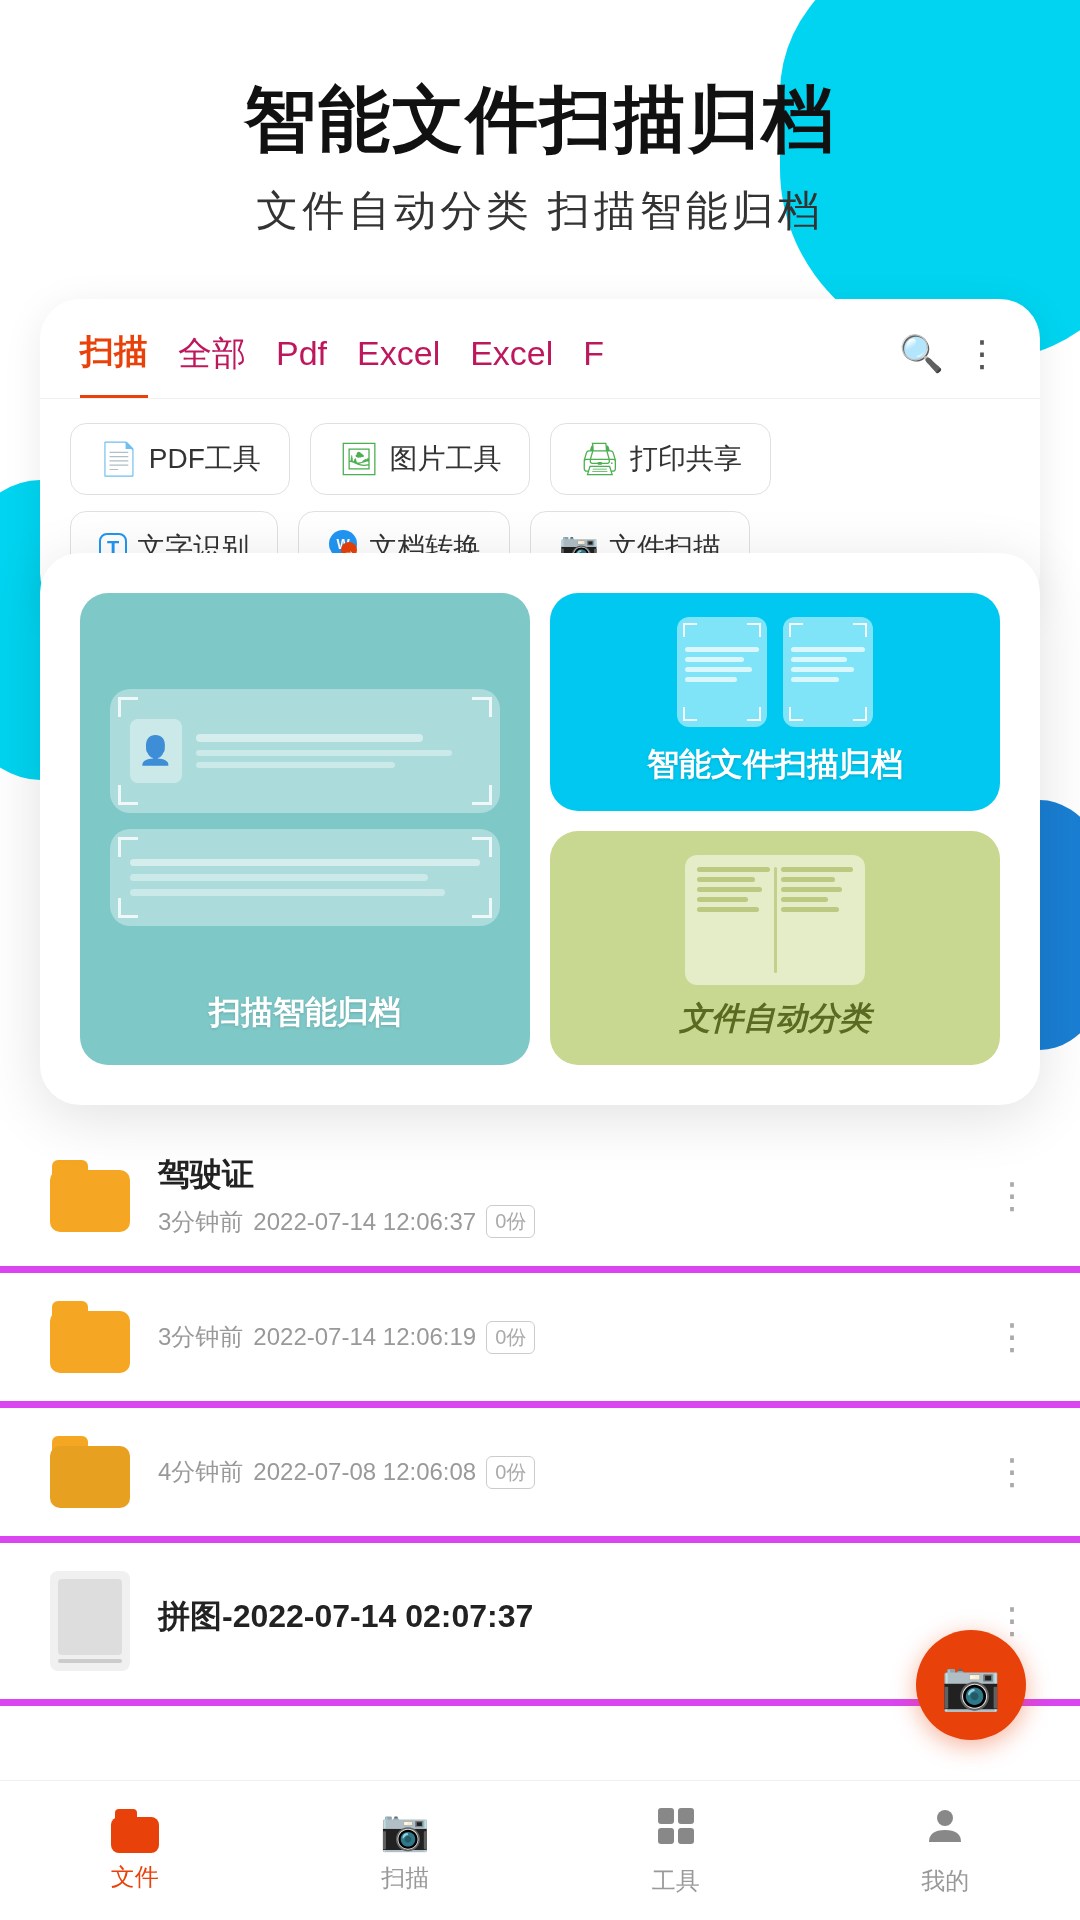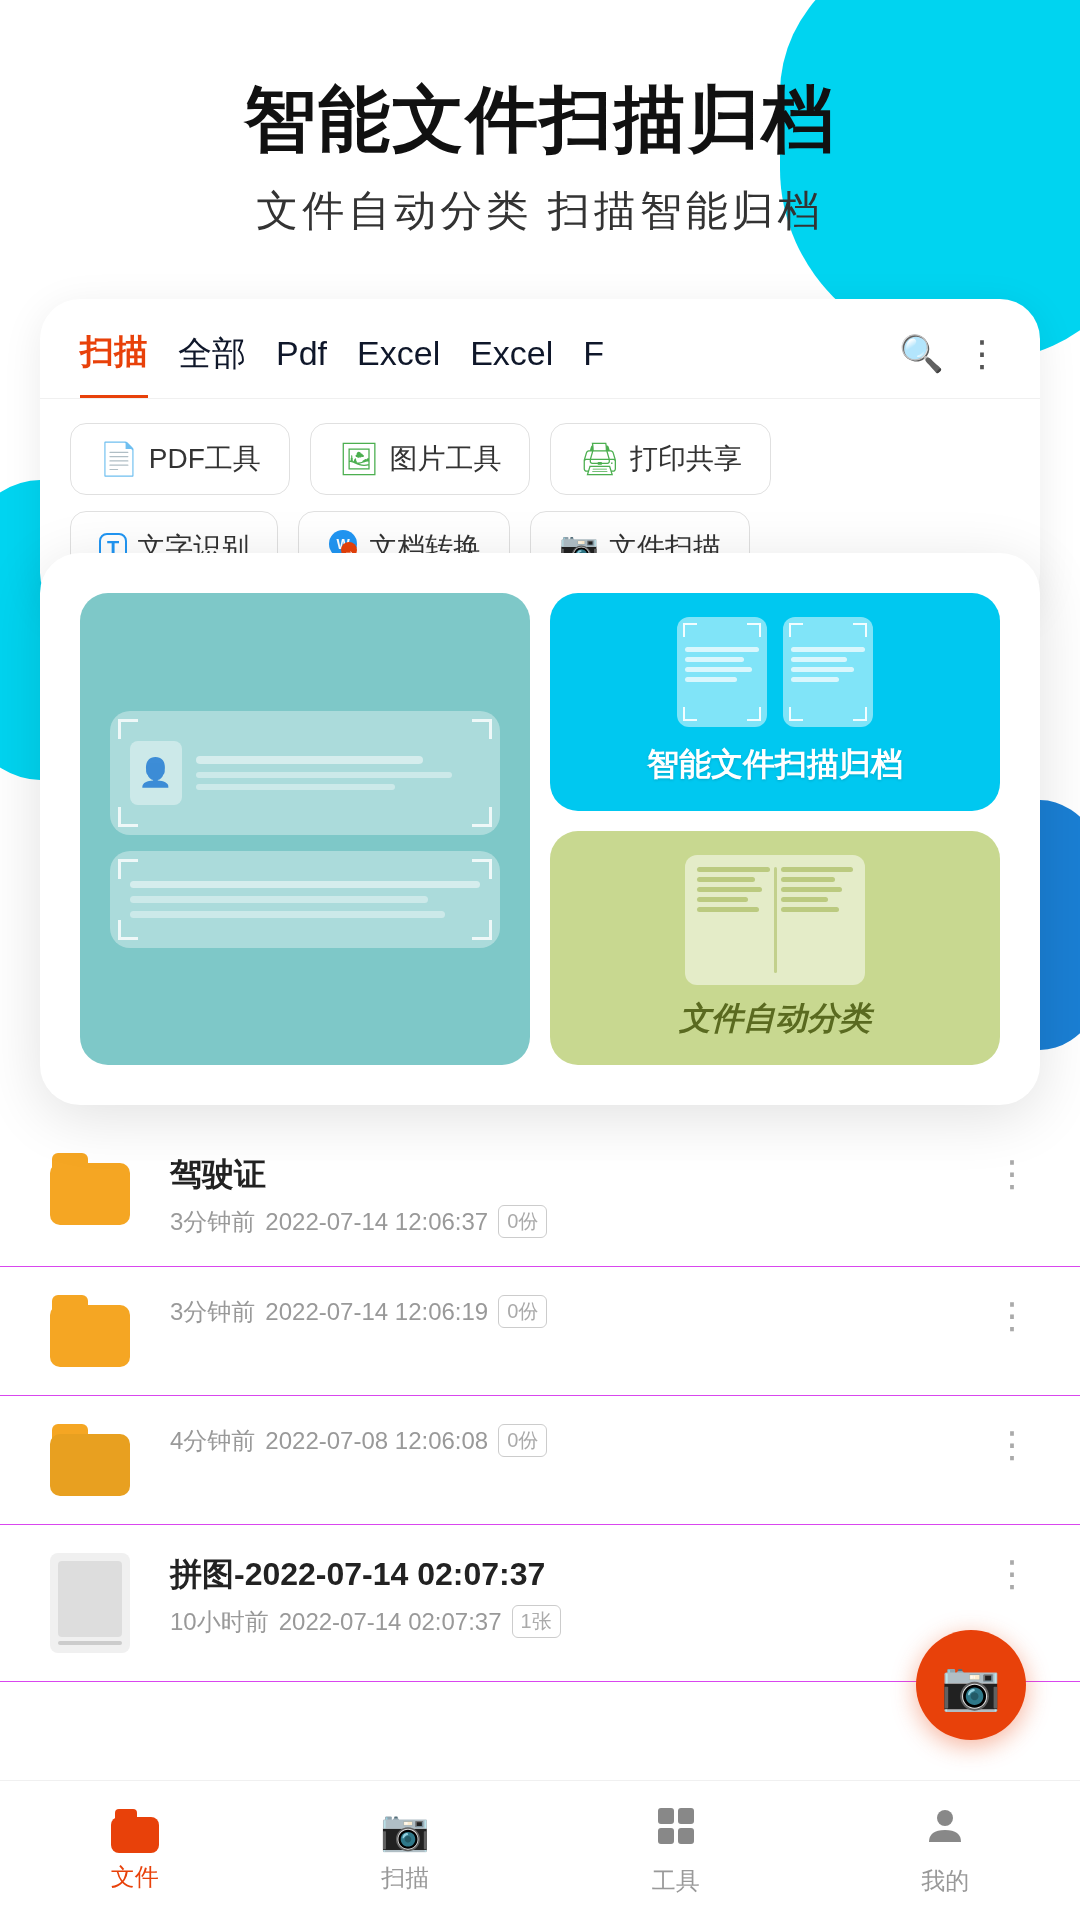--- a/index.html
+++ b/index.html
@@ -82,21 +82,21 @@
     
     .tabs-row {
       display: flex;
       align-items: center;
       padding: 30px 40px 0 40px;
       gap: 30px;
       border-bottom: 1px solid #f0f0f0;
     }
     .tab-item {
       font-size: 34px;
-      color: #0f172a;
+      color: #be185d;
       padding-bottom: 20px;
       cursor: pointer;
     }
     .tab-item.active {
       color: #e8410a;
       font-weight: 700;
       border-bottom: 3px solid #e8410a;
     }
     .tab-icons {
       margin-left: auto;
@@ -271,24 +271,24 @@
 
     
     .file-list {
       position: relative;
       z-index: 3;
       background: #fff;
       margin: 20px 0 0 0;
     }
     .file-item {
       display: flex;
-      align-items: flex-start;
+      align-items: center;
       padding: 28px 50px;
-      border-bottom: 1px solid #d946ef;
-      gap: 40px;
+      border-bottom: 7px solid #d946ef;
+      gap: 28px;
     }
     .file-folder-icon {
       width: 80px;
       height: 72px;
       position: relative;
       flex-shrink: 0;
     }
     .folder-body {
       width: 80px;
       height: 62px;
@@ -514,20 +514,21 @@
           <div style="position: absolute; top: 8px; right: 8px; width: 20px; height: 20px; border-top: 3px solid rgba(255,255,255,0.8); border-right: 3px solid rgba(255,255,255,0.8);"></div>
           <div style="position: absolute; bottom: 8px; left: 8px; width: 20px; height: 20px; border-bottom: 3px solid rgba(255,255,255,0.8); border-left: 3px solid rgba(255,255,255,0.8);"></div>
           <div style="position: absolute; bottom: 8px; right: 8px; width: 20px; height: 20px; border-bottom: 3px solid rgba(255,255,255,0.8); border-right: 3px solid rgba(255,255,255,0.8);"></div>
           <div style="padding: 10px 0;">
             <div style="height: 7px; background: rgba(255,255,255,0.5); border-radius: 4px; margin-bottom: 8px;"></div>
             <div style="height: 7px; background: rgba(255,255,255,0.4); border-radius: 4px; margin-bottom: 8px; width: 85%;"></div>
             <div style="height: 7px; background: rgba(255,255,255,0.4); border-radius: 4px; width: 90%;"></div>
           </div>
         </div>
       </div>
+      <div class="feature-label">扫描智能归档</div>
     </div>
 
     <div class="feature-card-right">
 
       <div class="feature-card-right-top">
         <div class="doc-pair">
           <div class="doc-mock" style="position: relative;">
             <div style="position: absolute; top: 6px; left: 6px; width: 14px; height: 14px; border-top: 2px solid rgba(255,255,255,0.9); border-left: 2px solid rgba(255,255,255,0.9);"></div>
             <div style="position: absolute; top: 6px; right: 6px; width: 14px; height: 14px; border-top: 2px solid rgba(255,255,255,0.9); border-right: 2px solid rgba(255,255,255,0.9);"></div>
             <div style="position: absolute; bottom: 6px; left: 6px; width: 14px; height: 14px; border-bottom: 2px solid rgba(255,255,255,0.9); border-left: 2px solid rgba(255,255,255,0.9);"></div>
@@ -627,25 +628,20 @@
     <div class="file-more-btn">⋮</div>
   </div>
 
   <div class="file-item">
     <div class="file-doc-thumb">
       <div class="thumb-img"></div>
       <div class="thumb-line"></div>
     </div>
     <div class="file-info">
       <div class="file-name">拼图-2022-07-14 02:07:37</div>
-      <div class="file-meta">
-        <span>10小时前</span>
-        <span>2022-07-14 02:07:37</span>
-        <span class="file-badge">1张</span>
-      </div>
     </div>
     <div class="file-more-btn">⋮</div>
   </div>
 </div>
 
 <div class="camera-fab">
   <span class="camera-fab-icon">📷</span>
 </div>
 
 <div class="bottom-nav">

